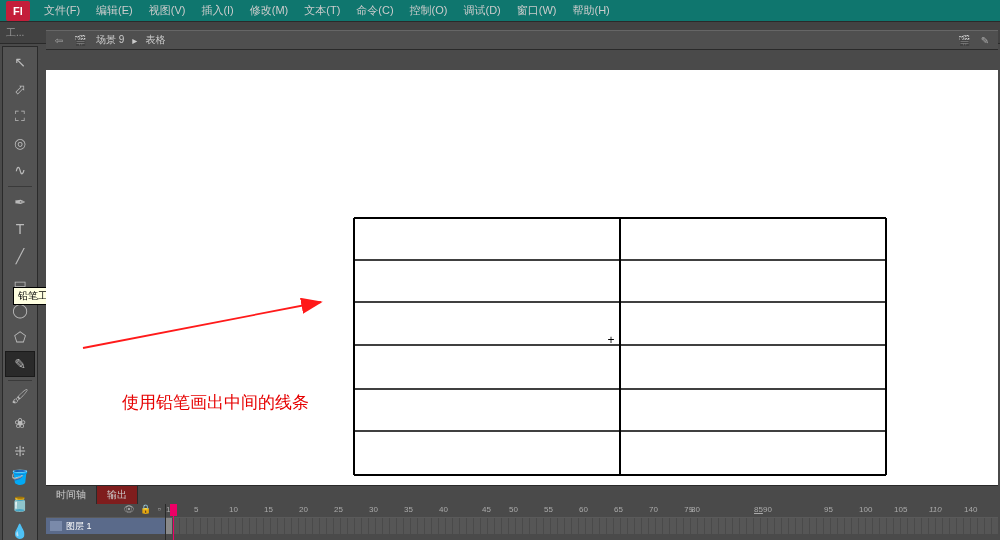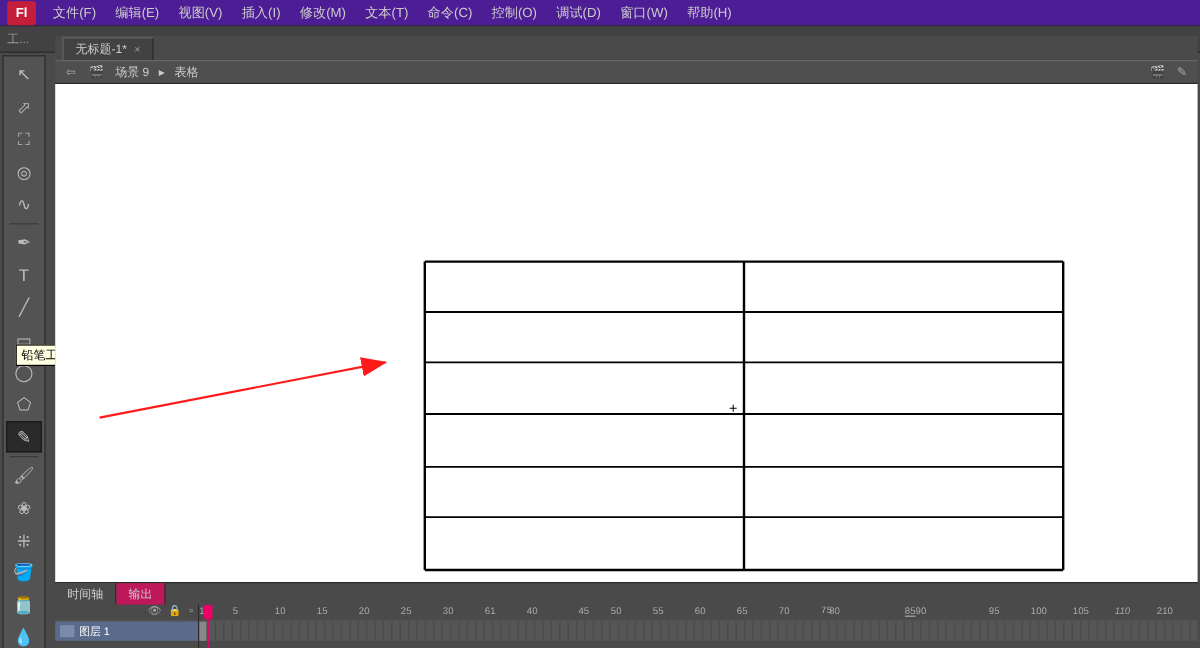--- a/index.html
+++ b/index.html
@@ -1,38 +1,38 @@
 <!DOCTYPE html>
 <html><head>
 <meta charset="utf-8">
 <style>
 * { margin: 0; padding: 0; box-sizing: border-box; }
 body { font-family: "Microsoft YaHei", sans-serif; background: #4a4a4a; width: 1000px; height: 540px; overflow: hidden; font-size: 11px; color: #ccc; }
-.menubar { display: flex; align-items: center; height: 22px; background: #4c1d95; border-bottom: 1px solid #2a2a2a; }
+.menubar { display: flex; align-items: center; height: 22px; background: #0f766e; border-bottom: 1px solid #2a2a2a; }
 .app-icon { width: 24px; height: 20px; margin: 1px 6px; background: #c41e3a; color: #fff; display: flex; align-items: center; justify-content: center; font-weight: bold; font-size: 11px; border-radius: 2px; }
 .menu-item { padding: 3px 8px; cursor: default; }
 .tool-strip { height: 22px; background: #424242; border-bottom: 1px solid #2a2a2a; display: flex; align-items: center; padding-left: 6px; font-size: 10px; color: #999; }
 .toolbox { position: absolute; left: 2px; top: 46px; width: 36px; background: #535353; border: 1px solid #2a2a2a; display: flex; flex-direction: column; padding: 2px; }
 .tool-btn { width: 30px; height: 26px; margin: 0 auto 1px; display: flex; align-items: center; justify-content: center; cursor: default; color: #bbb; font-size: 14px; }
 .tool-btn.sel { background: #2a2a2a; border: 1px solid #1a1a1a; }
 .tool-sep { height: 1px; background: #3a3a3a; margin: 2px 3px; }
 .tooltip { position: absolute; left: 13px; top: 287px; background: #ffffe1; color: #000; border: 1px solid #000; padding: 1px 4px; font-size: 10px; }
 .main { position: absolute; left: 46px; top: 30px; right: 2px; bottom: 55px; background: #4a4a4a; }
 .doc-tabs { height: 20px; display: flex; align-items: flex-end; padding-left: 6px; }
 .doc-tab { background: #424242; padding: 2px 10px; font-size: 10px; border-top: 1px solid #666; border-left: 1px solid #666; border-right: 1px solid #2a2a2a; display: flex; align-items: center; gap: 6px; }
 .doc-tab .x { color: #999; font-size: 9px; }
 .edit-bar { height: 20px; background: #4f4f4f; border-top: 1px solid #666; border-bottom: 1px solid #2a2a2a; display: flex; align-items: center; padding: 0 6px; font-size: 10px; gap: 8px; }
 .edit-right { margin-left: auto; display: flex; gap: 6px; align-items: center; }
 .ed-icon { width: 14px; height: 14px; display: inline-flex; align-items: center; justify-content: center; color: #aaa; }
 .canvas-wrap { position: absolute; left: 0; top: 40px; right: 0; bottom: 0; background: #ffffff; overflow: hidden; }
 .stage { position: absolute; inset: 0; }
 .anno-text { position: absolute; left: 76px; top: 321px; color: #e60000; font-size: 17px; font-family: SimSun, serif; }
 .timeline { position: absolute; left: 46px; right: 2px; bottom: 0; height: 55px; background: #4a4a4a; border-top: 1px solid #2a2a2a; display: flex; flex-direction: column; }
 .tl-tabs { display: flex; height: 18px; font-size: 10px; }
-.tl-tab { padding: 2px 10px; background: #be185d; border-right: 1px solid #2a2a2a; }
+.tl-tab { padding: 2px 10px; background: #7f1d1d; border-right: 1px solid #2a2a2a; }
 .tl-tab.active { background: #4a4a4a; }
 .tl-body { flex: 1; display: flex; }
 .layer-panel { width: 120px; background: #4a4a4a; border-right: 1px solid #2a2a2a; font-size: 9px; }
 .layer-head { height: 14px; display: flex; justify-content: flex-end; padding-right: 4px; gap: 6px; color: #aaa; border-bottom: 1px solid #5a5a5a; }
 .layer-row { height: 16px; display: flex; align-items: center; background: #5a6a8a; padding: 0 4px; gap: 4px; color: #fff; }
 .layer-icon { width: 12px; height: 10px; background: #7a8aaa; }
 .frames { flex: 1; position: relative; overflow: hidden; }
 .ruler { height: 14px; background: #4a4a4a; border-bottom: 1px solid #5a5a5a; position: relative; font-size: 8px; color: #aaa; }
 .ruler span { position: absolute; top: 1px; }
 .frames-row { height: 16px; background: #565656; position: relative; }
@@ -85,26 +85,20 @@
     <div class="tool-btn">❀</div>
     <div class="tool-btn">⁜</div>
     <div class="tool-btn">🪣</div>
     <div class="tool-btn">🫙</div>
     <div class="tool-btn">💧</div>
   </div>
 
 <div class="tooltip">铅笔工具(Y)</div>
 
 <div class="main">
-  <div class="doc-tabs">
-    <div class="doc-tab">
-      <span>无标题-1*</span>
-      <span class="x">×</span>
-    </div>
-  </div>
   <div class="edit-bar">
     <span class="ed-icon">⇦</span>
     <span class="ed-icon">🎬</span>
     <span>场景 9</span>
     <span>▸</span>
     <span>表格</span>
     <div class="edit-right">
       <span class="ed-icon">🎬</span>
       <span class="ed-icon">✎</span>
     </div>
@@ -126,20 +120,21 @@
       <text id="crosshair" font-size="12" fill="#000" text-anchor="middle" x="565" y="274">+</text>
     </svg>
     <svg class="arrow" style="left:0;top:0" width="400" height="400">
       <defs>
           <marker id="ah" markerWidth="12" markerHeight="9" refX="11" refY="4.5" orient="auto">
             <polygon points="0 0, 12 4.5, 0 9" fill="#ff1a1a"></polygon>
           </marker>
         </defs>
       <line id="arrow-line" stroke="#ff1a1a" stroke-width="1.8" marker-end="url(#ah)" x1="37" y1="278" x2="275" y2="232"></line>
     </svg>
+    <div class="anno-text">使用铅笔画出中间的线条</div>
   </div>
 </div>
 
 <div class="timeline">
   <div class="tl-tabs" id="tl-tabs">
       <div class="tl-tab active">时间轴</div>
       <div class="tl-tab">输出</div>
     </div>
   <div class="tl-body">
     <div class="layer-panel">
@@ -155,37 +150,37 @@
     </div>
     <div class="frames">
       <div class="ruler" id="ruler">
           <span style="left: 0px;">1</span>
           <span style="left: 28px;">5</span>
           <span style="left: 63px;">10</span>
           <span style="left: 98px;">15</span>
           <span style="left: 133px;">20</span>
           <span style="left: 168px;">25</span>
           <span style="left: 203px;">30</span>
-          <span style="left: 238px;">61</span>
+          <span style="left: 238px;">35</span>
           <span style="left: 273px;">40</span>
           <span style="left: 316px;">45</span>
           <span style="left: 343px;">50</span>
           <span style="left: 378px;">55</span>
           <span style="left: 413px;">60</span>
           <span style="left: 448px;">65</span>
           <span style="left: 483px;">70</span>
           <span style="left: 518px; font-family: Liberation Mono, monospace;">75</span>
           <span style="left: 525px;">80</span>
           <span style="left: 588px; text-decoration: underline;">85</span>
           <span style="left: 597px;">90</span>
           <span style="left: 658px;">95</span>
           <span style="left: 693px;">100</span>
           <span style="left: 728px;">105</span>
           <span style="left: 763px; font-style: italic;">110</span>
-          <span style="left: 798px;">210</span>
+          <span style="left: 798px;">140</span>
         </div>
       <div class="frames-row" id="frames-row">
           <div class="frame-cell frame-key" style="left: 0px;"></div>
           <div class="frame-cell" style="left: 7px;"></div>
           <div class="frame-cell" style="left: 14px;"></div>
           <div class="frame-cell" style="left: 21px;"></div>
           <div class="frame-cell" style="left: 28px;"></div>
           <div class="frame-cell" style="left: 35px;"></div>
           <div class="frame-cell" style="left: 42px;"></div>
           <div class="frame-cell" style="left: 49px;"></div>

